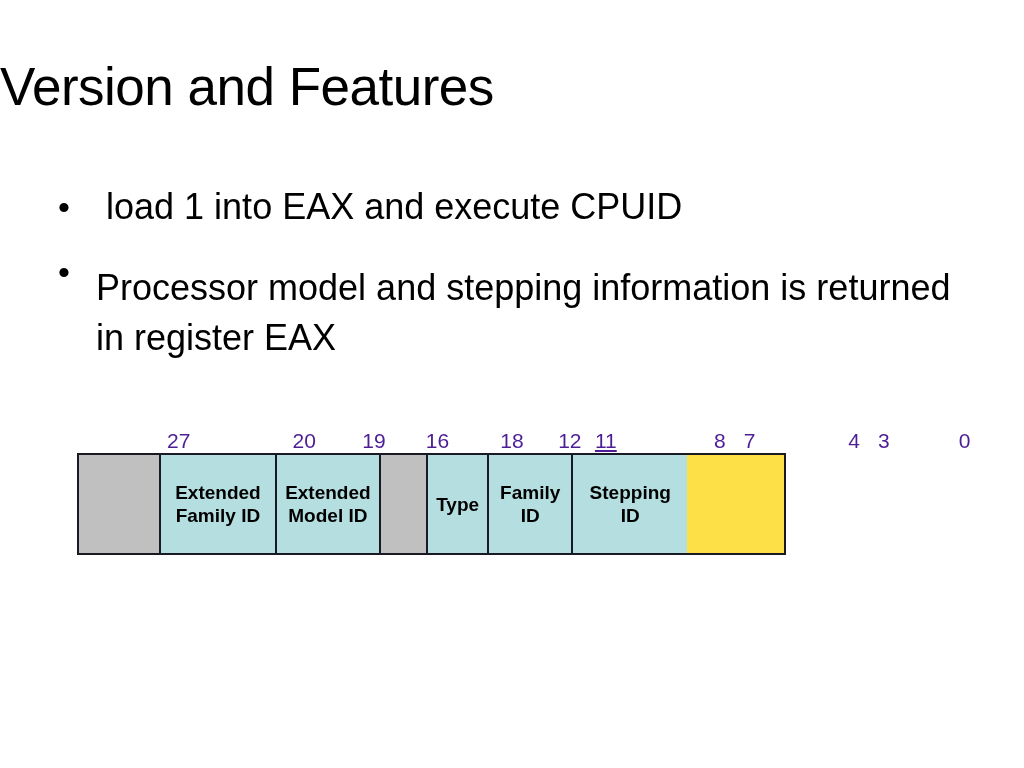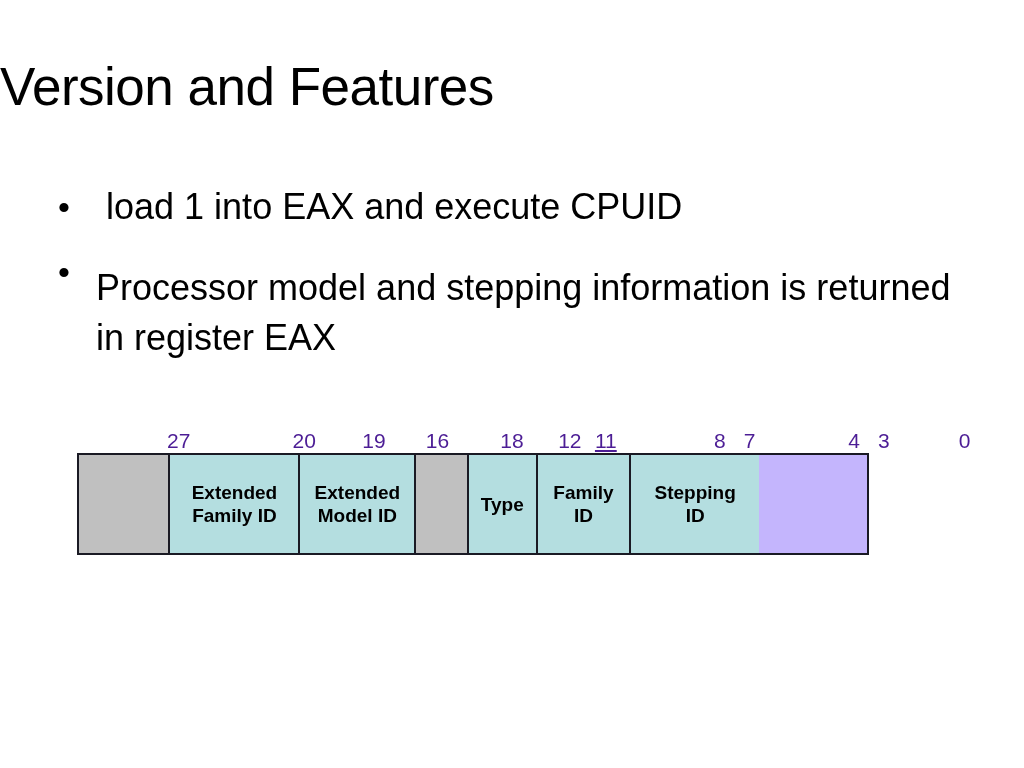--- a/index.html
+++ b/index.html
@@ -93,25 +93,25 @@
     bottom: 0;
     font-size: 21px;
     line-height: 24px;
     font-weight: 400;
     color: #4c1d95;
     white-space: nowrap;
   }
 
   .bit-cells {
     display: flex;
-    width: 792px;
+    width: 709px;
     height: 102px;
     border: 2px solid #1a1a24;
     box-sizing: border-box;
-    background: #c4b5fd;
+    background: #fde047;
   }
   .cell {
     box-sizing: border-box;
     display: flex;
     align-items: center;
     justify-content: center;
     text-align: center;
     font-size: 19px;
     line-height: 23px;
     font-weight: bold;

